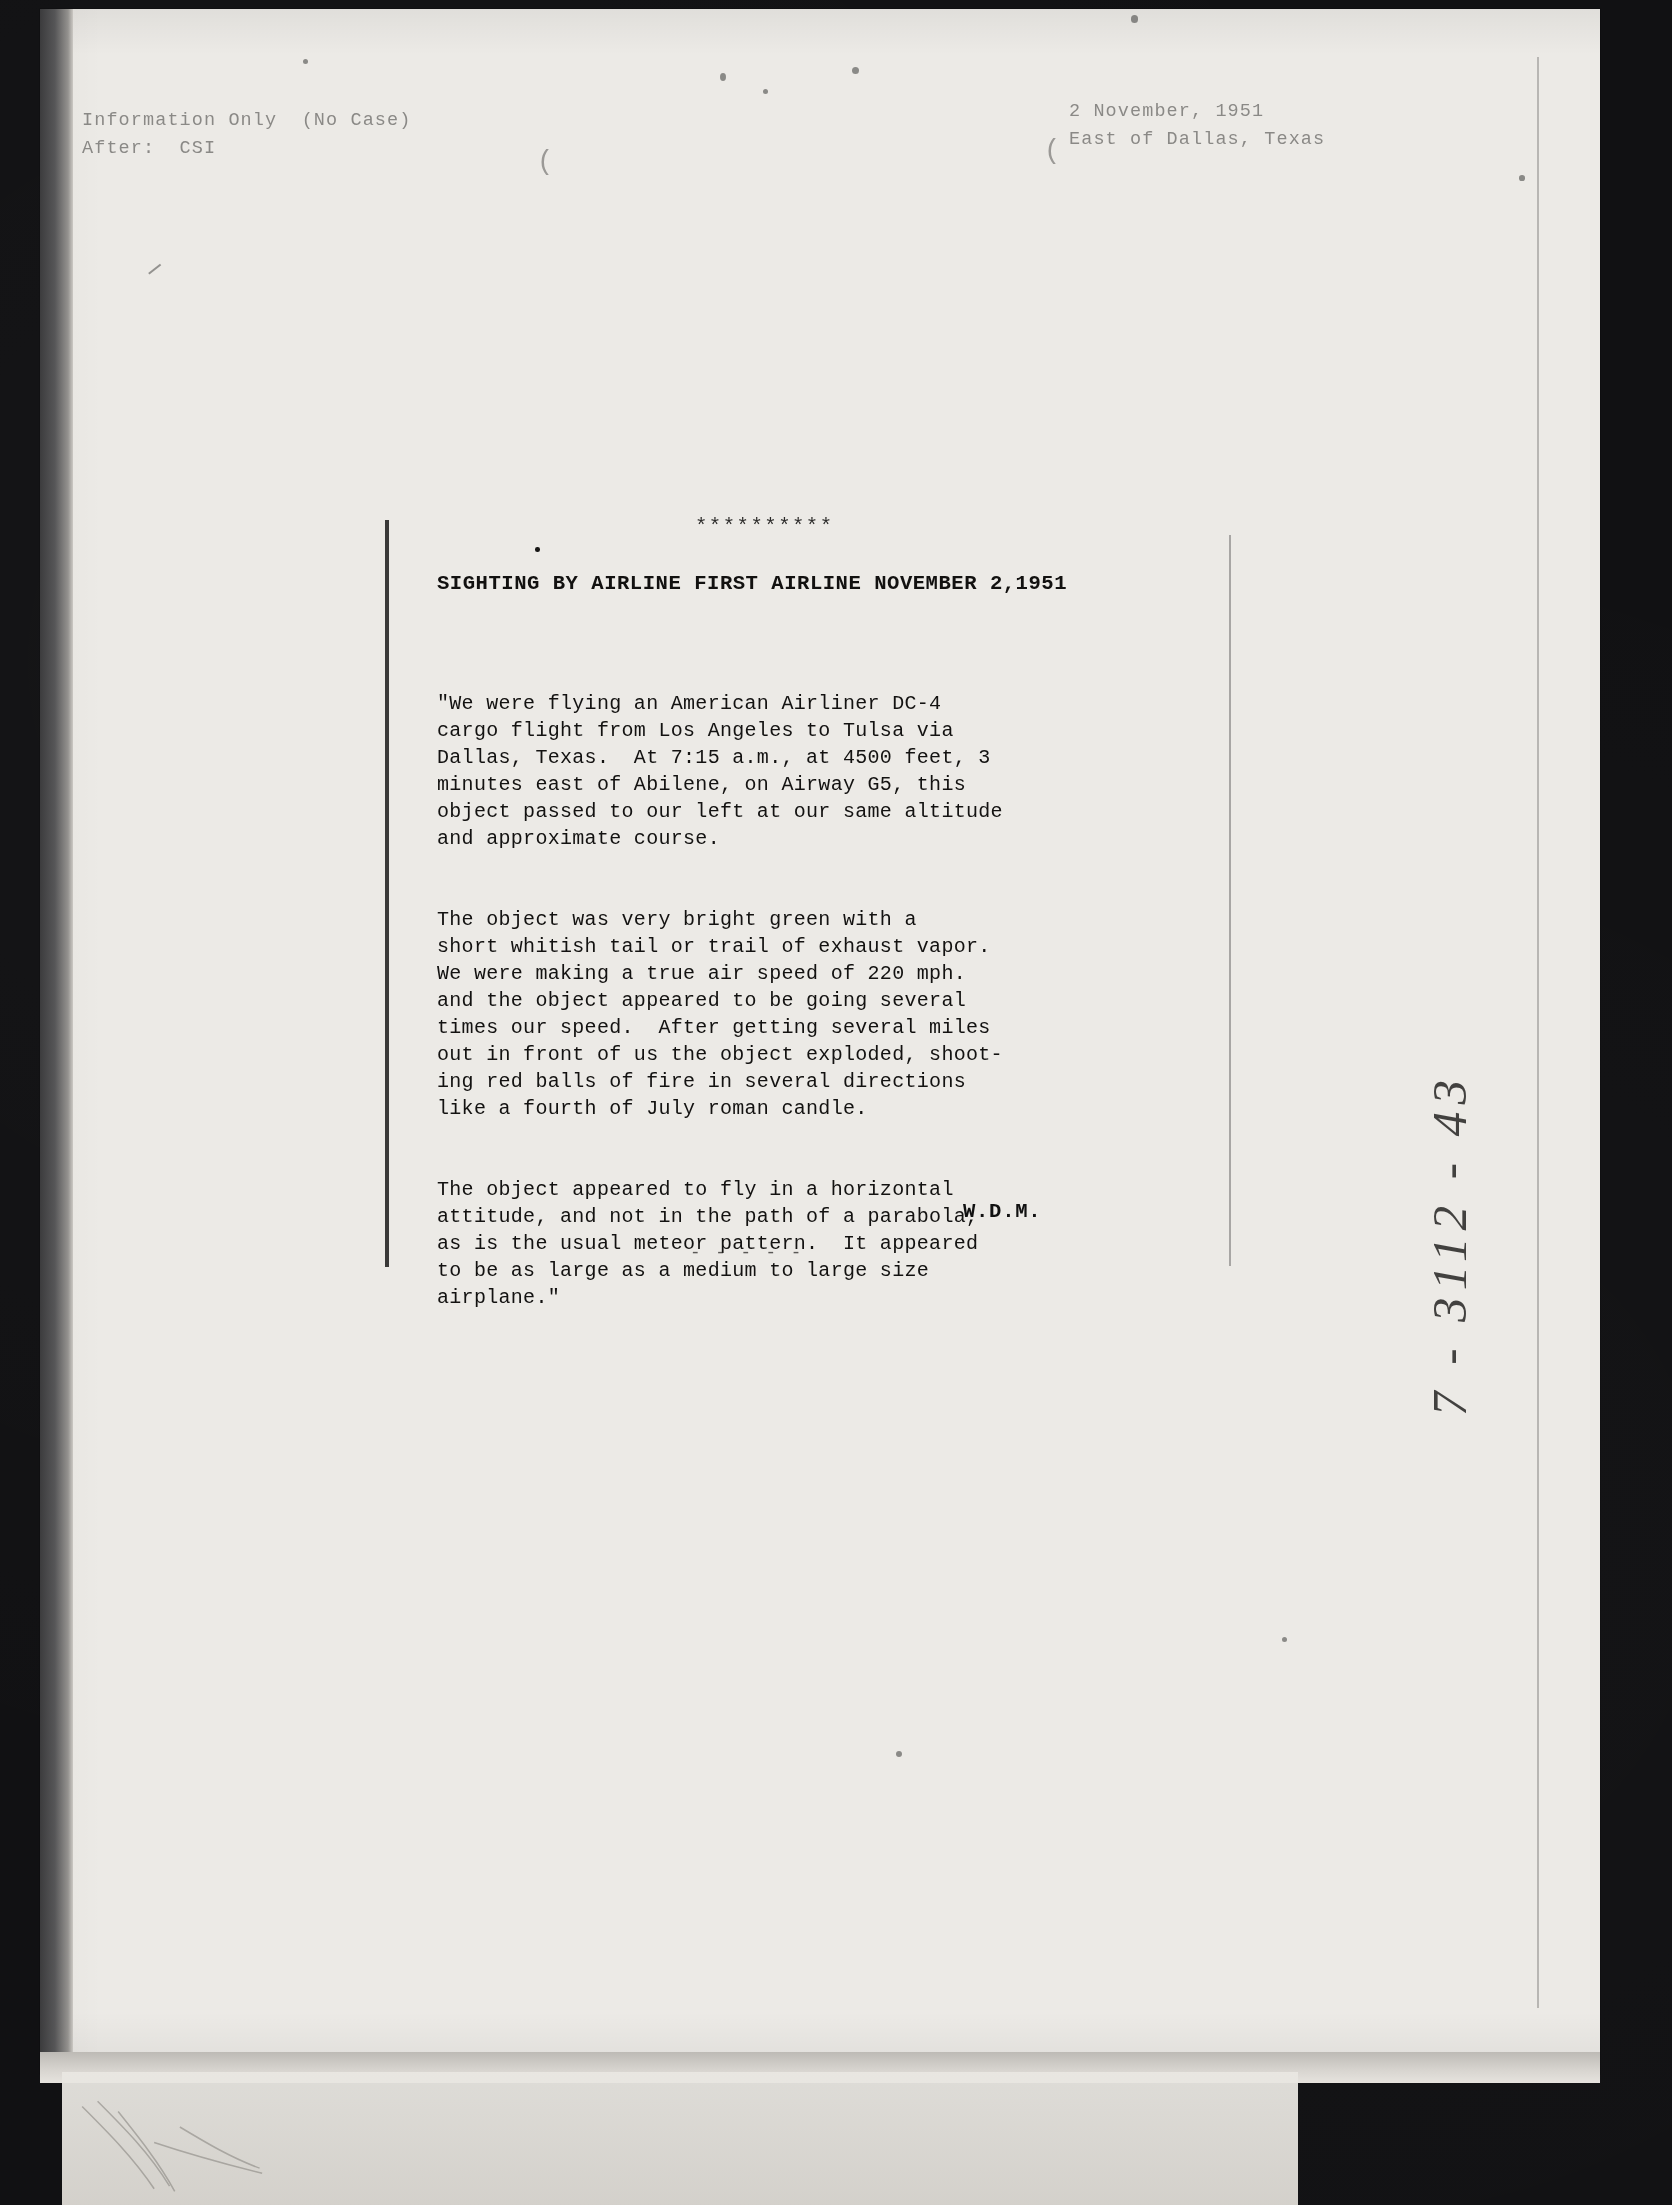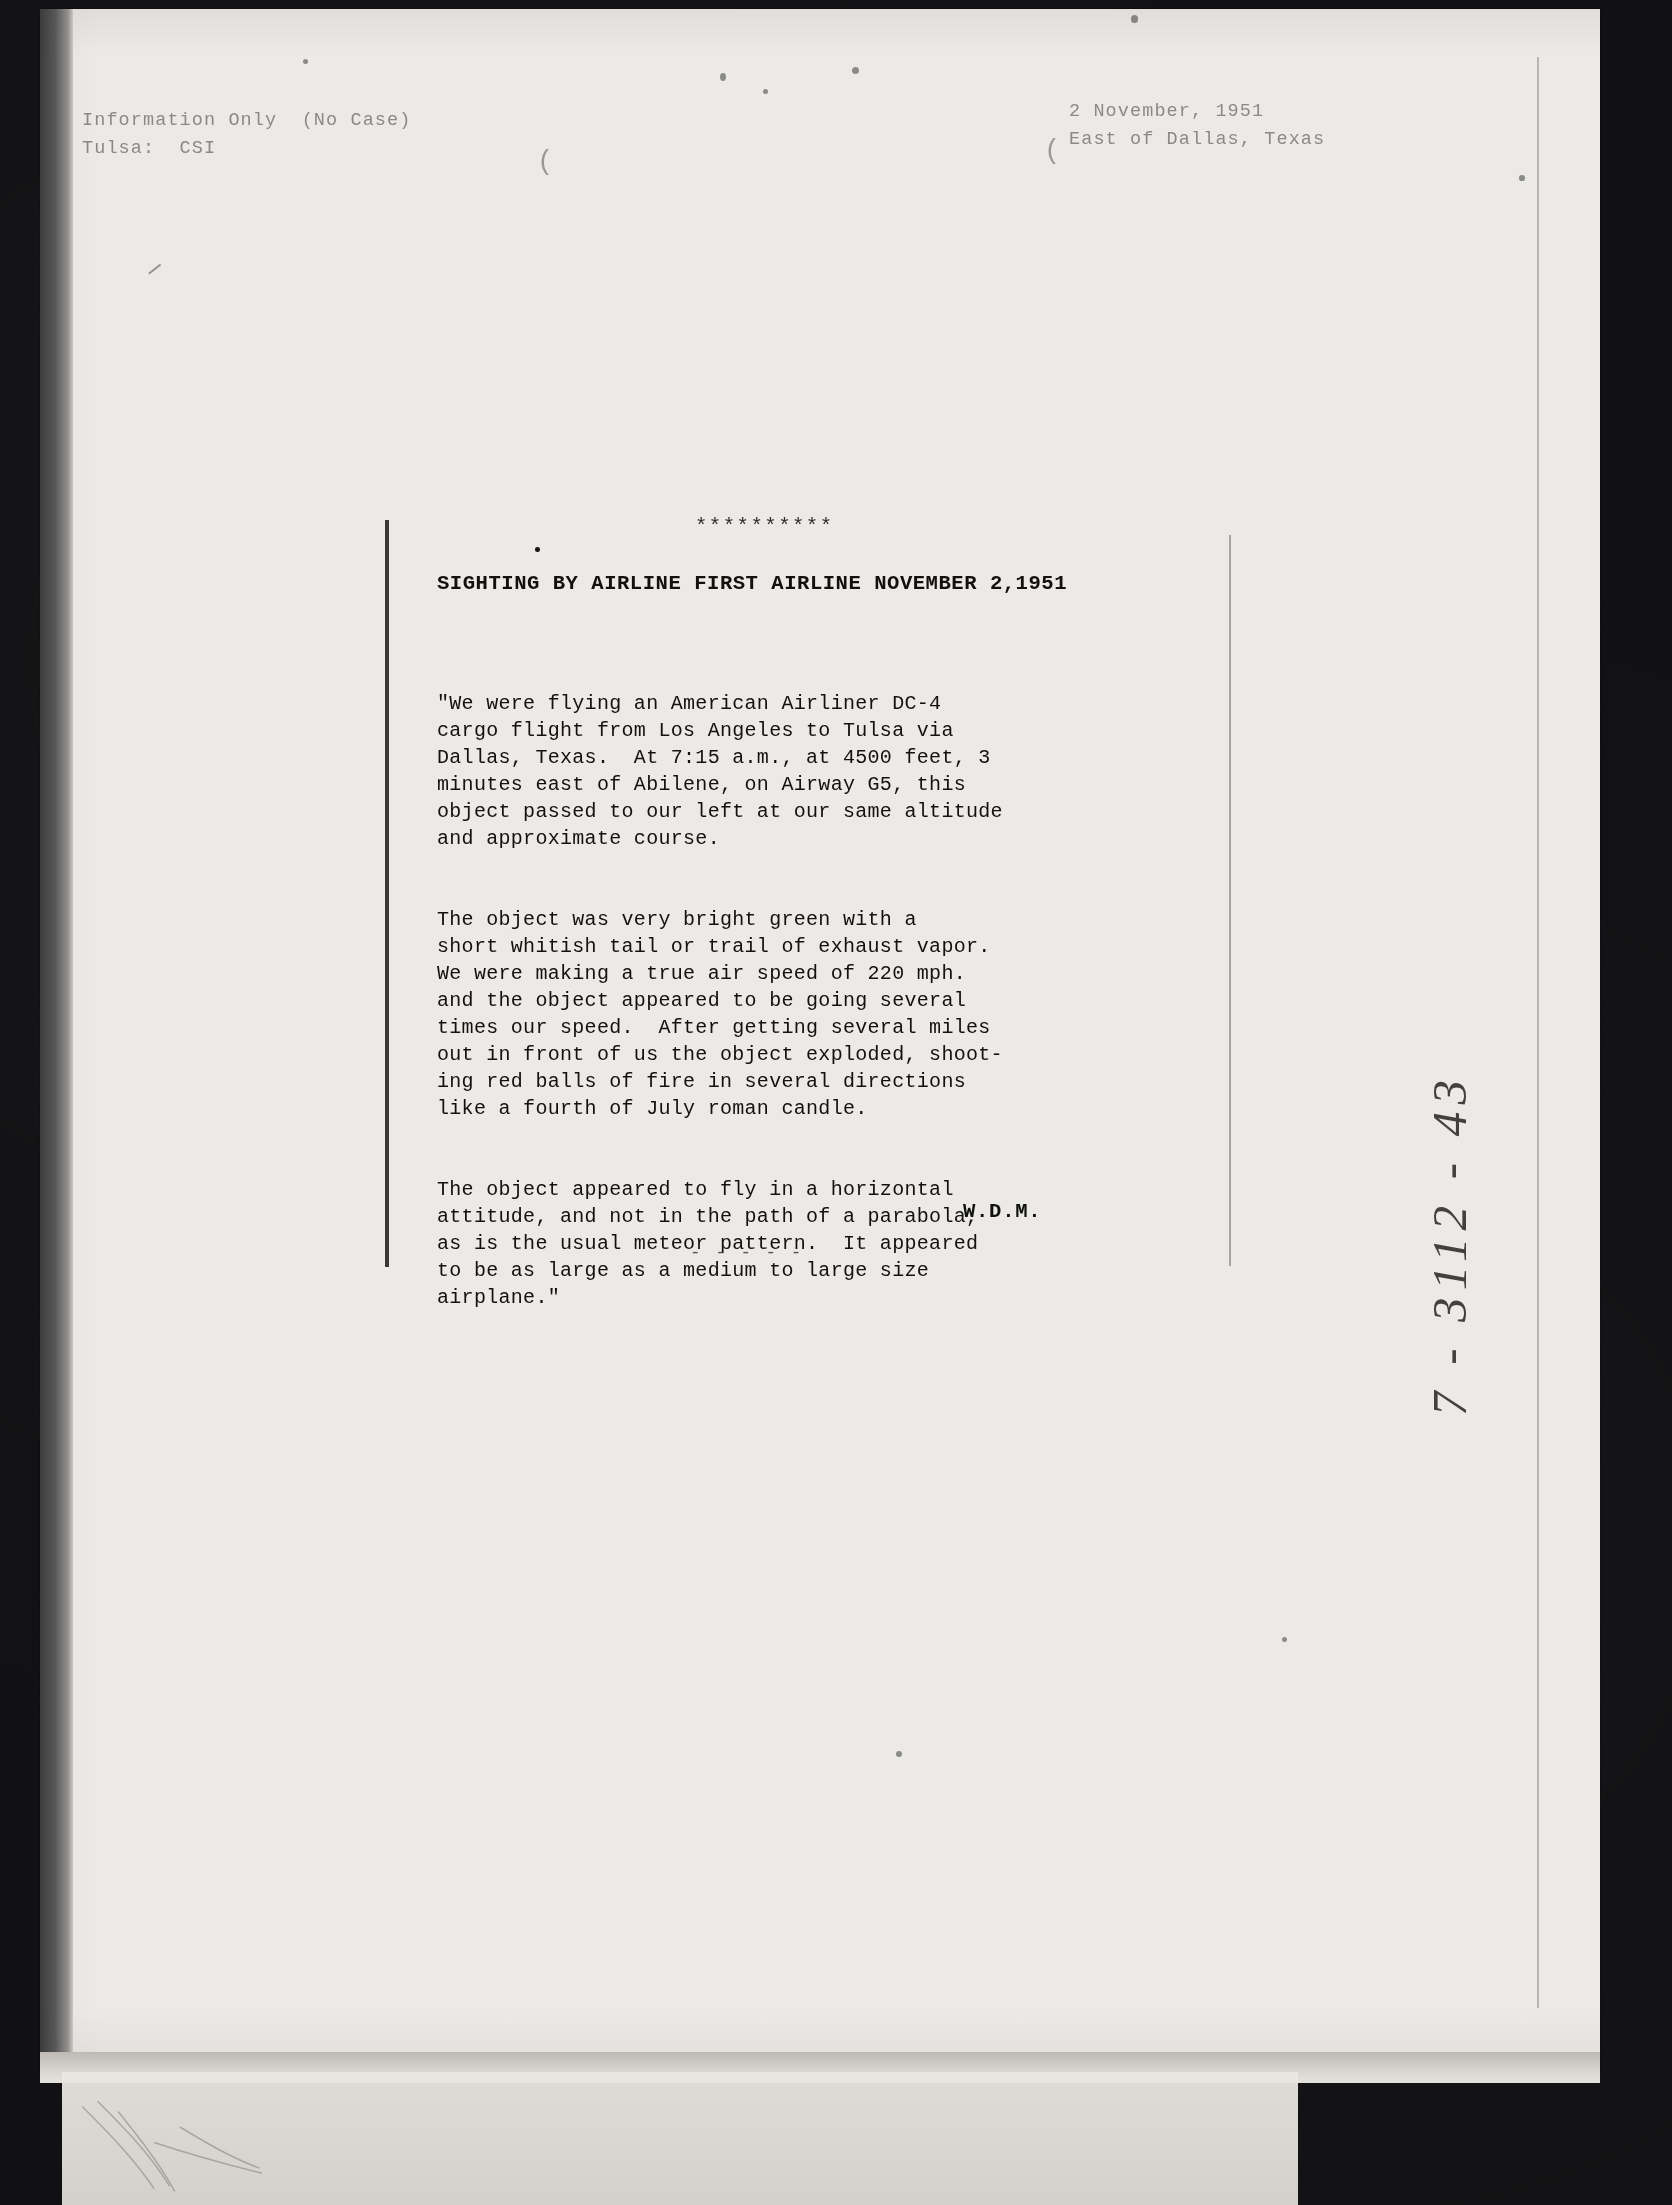--- a/index.html
+++ b/index.html
@@ -243,21 +243,21 @@
 
 <div class="film"></div>
 <div class="film-grain"></div>
 
 <div class="page">
   <div class="page-inner"></div>
 </div>
 <div class="left-dark-strip"></div>
 <div class="scan-line-right"></div>
 
-<div class="hdr" id="hdr-left"><span class="line">Information Only  (No Case)</span><span class="line">Tulsa:  CSI</span></div>
+<div class="hdr" id="hdr-left"><span class="line">Information Only  (No Case)</span><span class="line">After:  CSI</span></div>
 
 <div class="hdr" id="hdr-right"><span class="line">2 November, 1951</span><span class="line">East of Dallas, Texas</span></div>
 
 <div class="stray-paren" id="paren-a">(</div>
 <div class="stray-paren" id="paren-b">(</div>
 
 <div class="speck" style="left:1131px;top:15.4px;width:7.2px;height:7.2px;"></div>
 <div class="speck" style="left:720px;top:73px;width:6.2px;height:8.2px;"></div>
 <div class="speck" style="left:852px;top:67px;width:7.2px;height:7.2px;"></div>
 <div class="speck" style="left:763px;top:89px;width:5.1px;height:5.1px;"></div>

